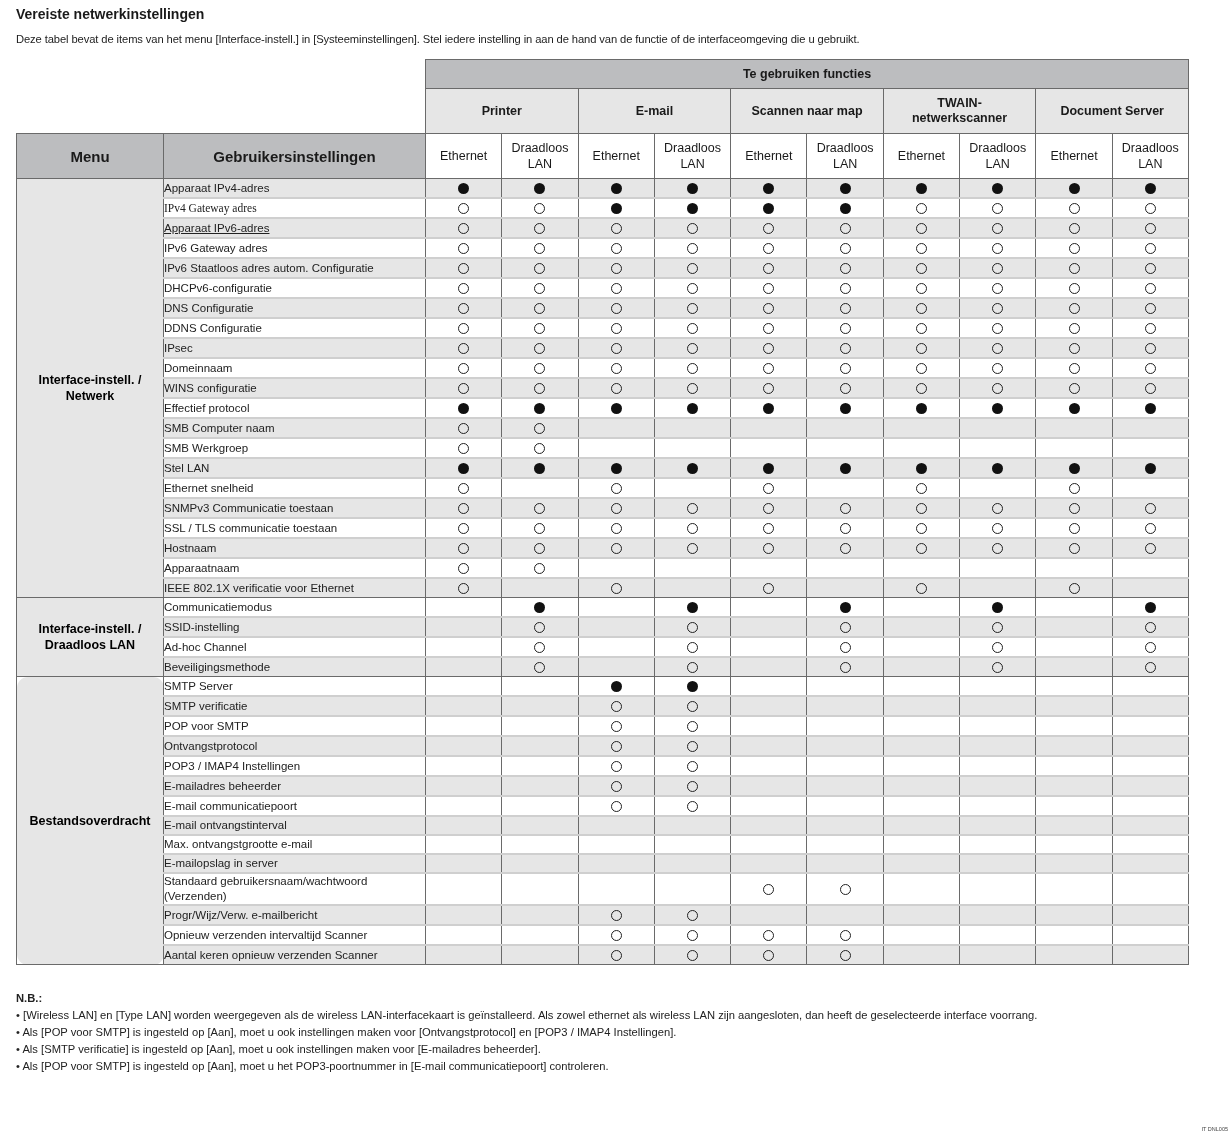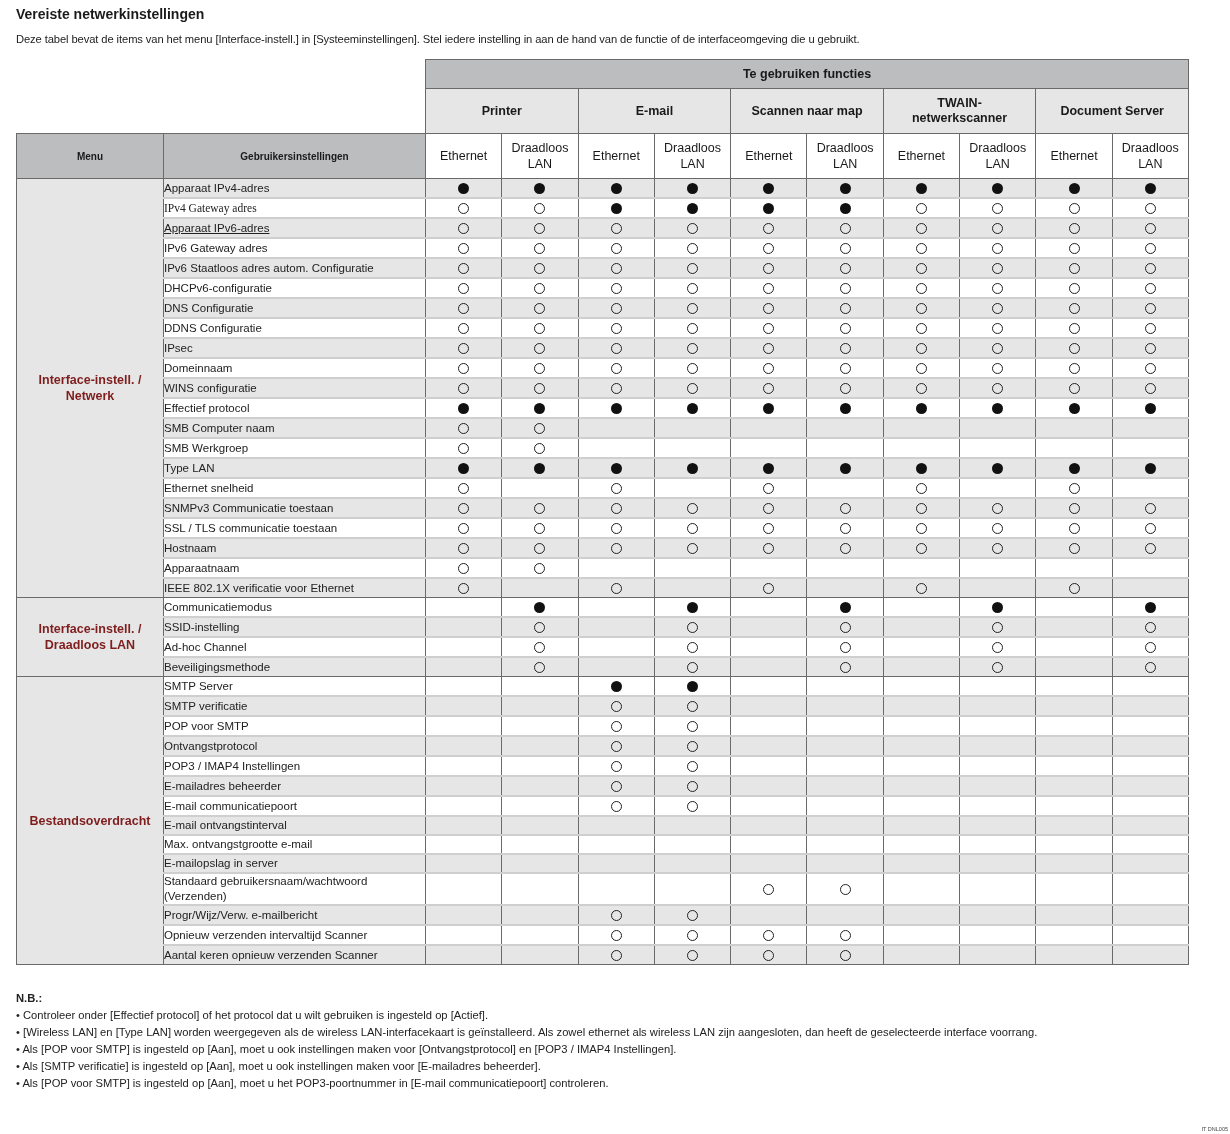--- a/index.html
+++ b/index.html
@@ -36,32 +36,32 @@
   th.fn-top {
     height: 29px; background: #bcbdbf; font-weight: bold; font-size: 12.5px;
     border: 1.5px solid #6a6a6a; text-align: center; color: #1a1a1a;
   }
   th.fn-group {
     height: 45px; background: #e6e6e6; font-weight: bold; font-size: 12.5px;
     border: 1.5px solid #6a6a6a; text-align: center; line-height: 15px; color: #1a1a1a;
   }
   th.blank { border: none; background: #fff; }
   th.col-head {
-    height: 45px; background: #bcbdbf; font-weight: bold; font-size: 10px;
+    height: 45px; background: #bcbdbf; font-weight: bold; font-size: 15px;
     border: 1.5px solid #6a6a6a; text-align: center; color: #1a1a1a;
   }
   th.sub-head {
     height: 45px; background: #ffffff; font-weight: normal; font-size: 12.5px;
     border: 1px solid #6a6a6a; border-bottom: 1.5px solid #6a6a6a;
     text-align: center; line-height: 16px; color: #1a1a1a;
   }
   
   td.menu {
     background: #e6e6e6; font-weight: bold; font-size: 12.5px; text-align: center;
-    border: 1.5px solid #6a6a6a; line-height: 16px; color: #7f1d1d;
+    border: 1.5px solid #6a6a6a; line-height: 16px; color: #000000;
   }
   td.setting {
     font-size: 11.5px; padding-left: 8px; text-align: left; color: #222;
     border-left: 1.5px solid #6a6a6a; border-right: 1.5px solid #6a6a6a;
     border-top: 2px solid #cfcfcf; border-bottom: 2px solid #cfcfcf;
     line-height: 15px; white-space: nowrap; overflow: hidden;
   }
   td.mark {
     text-align: center; vertical-align: middle;
     border-left: 1px solid #6a6a6a; border-right: 1px solid #6a6a6a;
@@ -328,21 +328,21 @@
         <td class="mark"></td>
         <td class="mark"></td>
         <td class="mark"></td>
         <td class="mark"></td>
         <td class="mark"></td>
         <td class="mark"></td>
         <td class="mark"></td>
         <td class="mark last-col"></td>
       </tr>
       <tr class="r19 shade">
-        <td class="setting" style="white-space: pre-line;">Type LAN</td>
+        <td class="setting" style="white-space: pre-line;">Stel LAN</td>
         <td class="mark"><span class="dot req"></span></td>
         <td class="mark"><span class="dot req"></span></td>
         <td class="mark"><span class="dot req"></span></td>
         <td class="mark"><span class="dot req"></span></td>
         <td class="mark"><span class="dot req"></span></td>
         <td class="mark"><span class="dot req"></span></td>
         <td class="mark"><span class="dot req"></span></td>
         <td class="mark"><span class="dot req"></span></td>
         <td class="mark"><span class="dot req"></span></td>
         <td class="mark last-col"><span class="dot req"></span></td>
@@ -473,21 +473,21 @@
         <td class="mark"></td>
         <td class="mark"><span class="dot opt"></span></td>
         <td class="mark"></td>
         <td class="mark"><span class="dot opt"></span></td>
         <td class="mark"></td>
         <td class="mark"><span class="dot opt"></span></td>
         <td class="mark"></td>
         <td class="mark last-col"><span class="dot opt"></span></td>
       </tr>
       <tr class="r19 plain section-start">
-        <td class="menu" rowspan="14" style="white-space: pre-line;">Bestandsoverdracht</td>
+        <td class="menu" rowspan="14" style="white-space: pre-line; border-radius: 11px;">Bestandsoverdracht</td>
         <td class="setting" style="white-space: pre-line;">SMTP Server</td>
         <td class="mark"></td>
         <td class="mark"></td>
         <td class="mark"><span class="dot req"></span></td>
         <td class="mark"><span class="dot req"></span></td>
         <td class="mark"></td>
         <td class="mark"></td>
         <td class="mark"></td>
         <td class="mark"></td>
         <td class="mark"></td>
@@ -661,20 +661,19 @@
         <td class="mark"></td>
         <td class="mark"></td>
         <td class="mark"></td>
         <td class="mark last-col"></td>
       </tr>
     </tbody>
 </table>
 
 <div class="notes">
   <div class="nb">N.B.:</div>
-  <div class="note">• Controleer onder [Effectief protocol] of het protocol dat u wilt gebruiken is ingesteld op [Actief].</div>
   <div class="note">• [Wireless LAN] en [Type LAN] worden weergegeven als de wireless LAN-interfacekaart is geïnstalleerd. Als zowel ethernet als wireless LAN zijn aangesloten, dan heeft de geselecteerde interface voorrang.</div>
   <div class="note">• Als [POP voor SMTP] is ingesteld op [Aan], moet u ook instellingen maken voor [Ontvangstprotocol] en [POP3 / IMAP4 Instellingen].</div>
   <div class="note">• Als [SMTP verificatie] is ingesteld op [Aan], moet u ook instellingen maken voor [E-mailadres beheerder].</div>
   <div class="note">• Als [POP voor SMTP] is ingesteld op [Aan], moet u het POP3-poortnummer in [E-mail communicatiepoort] controleren.</div>
 </div>
 
 <div class="code">IT DNL005</div>
 
 </body></html>

